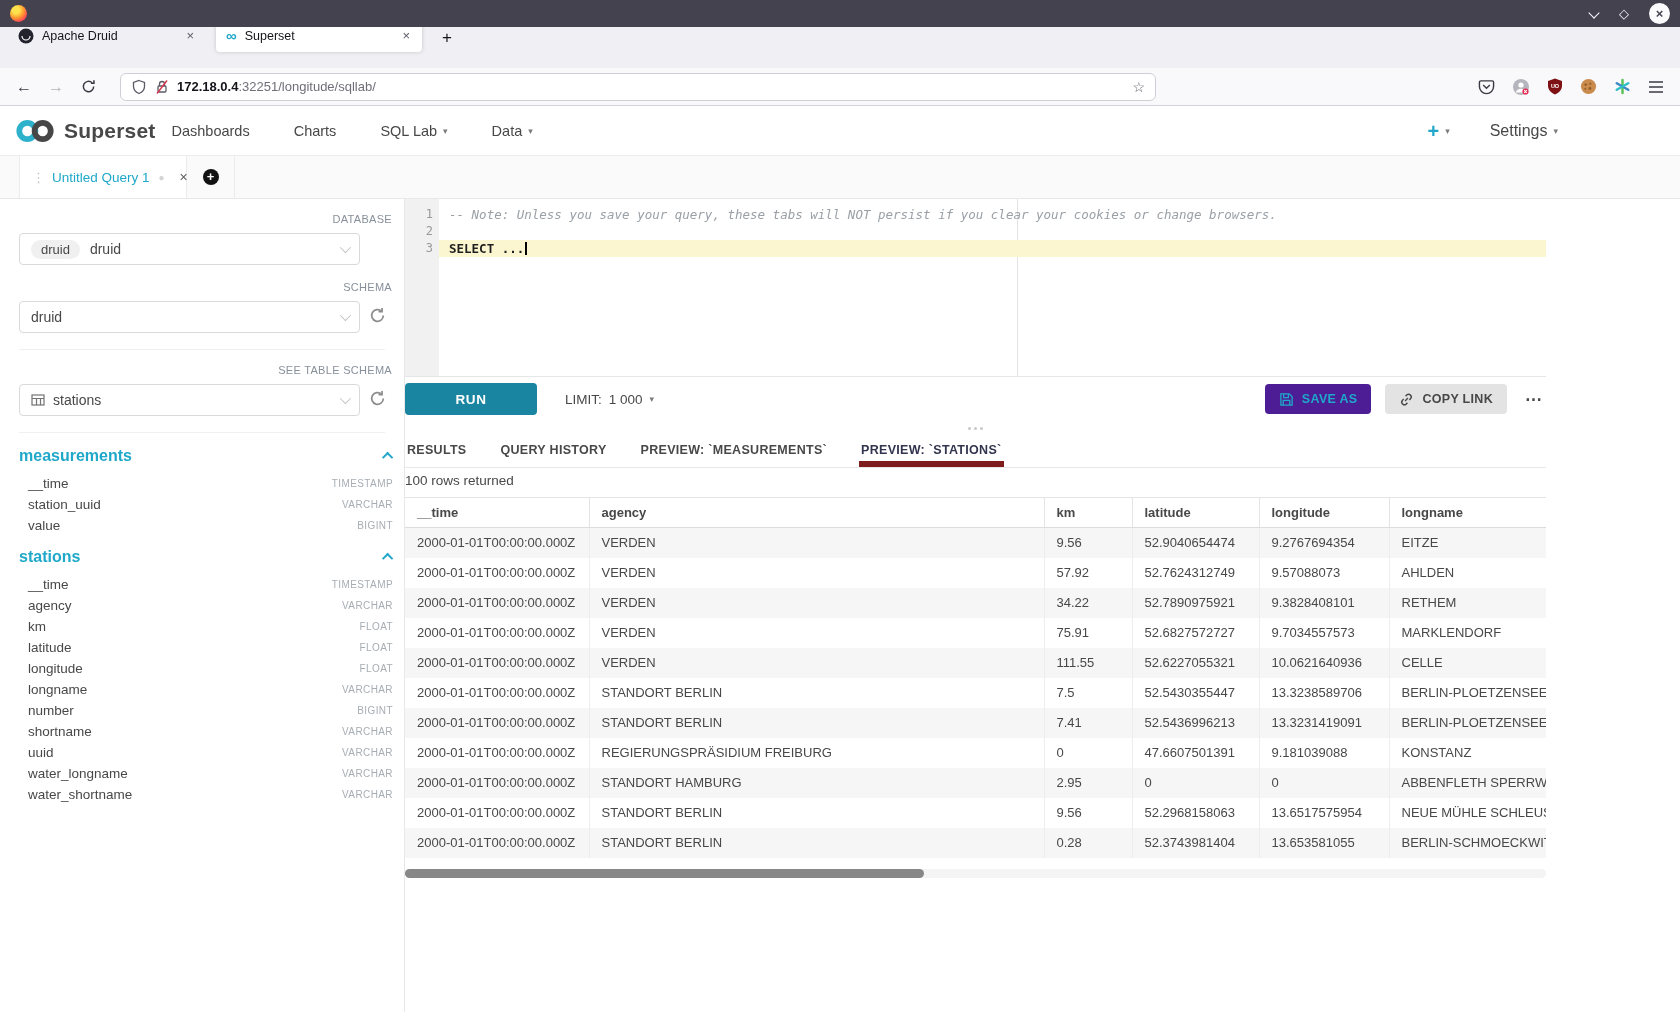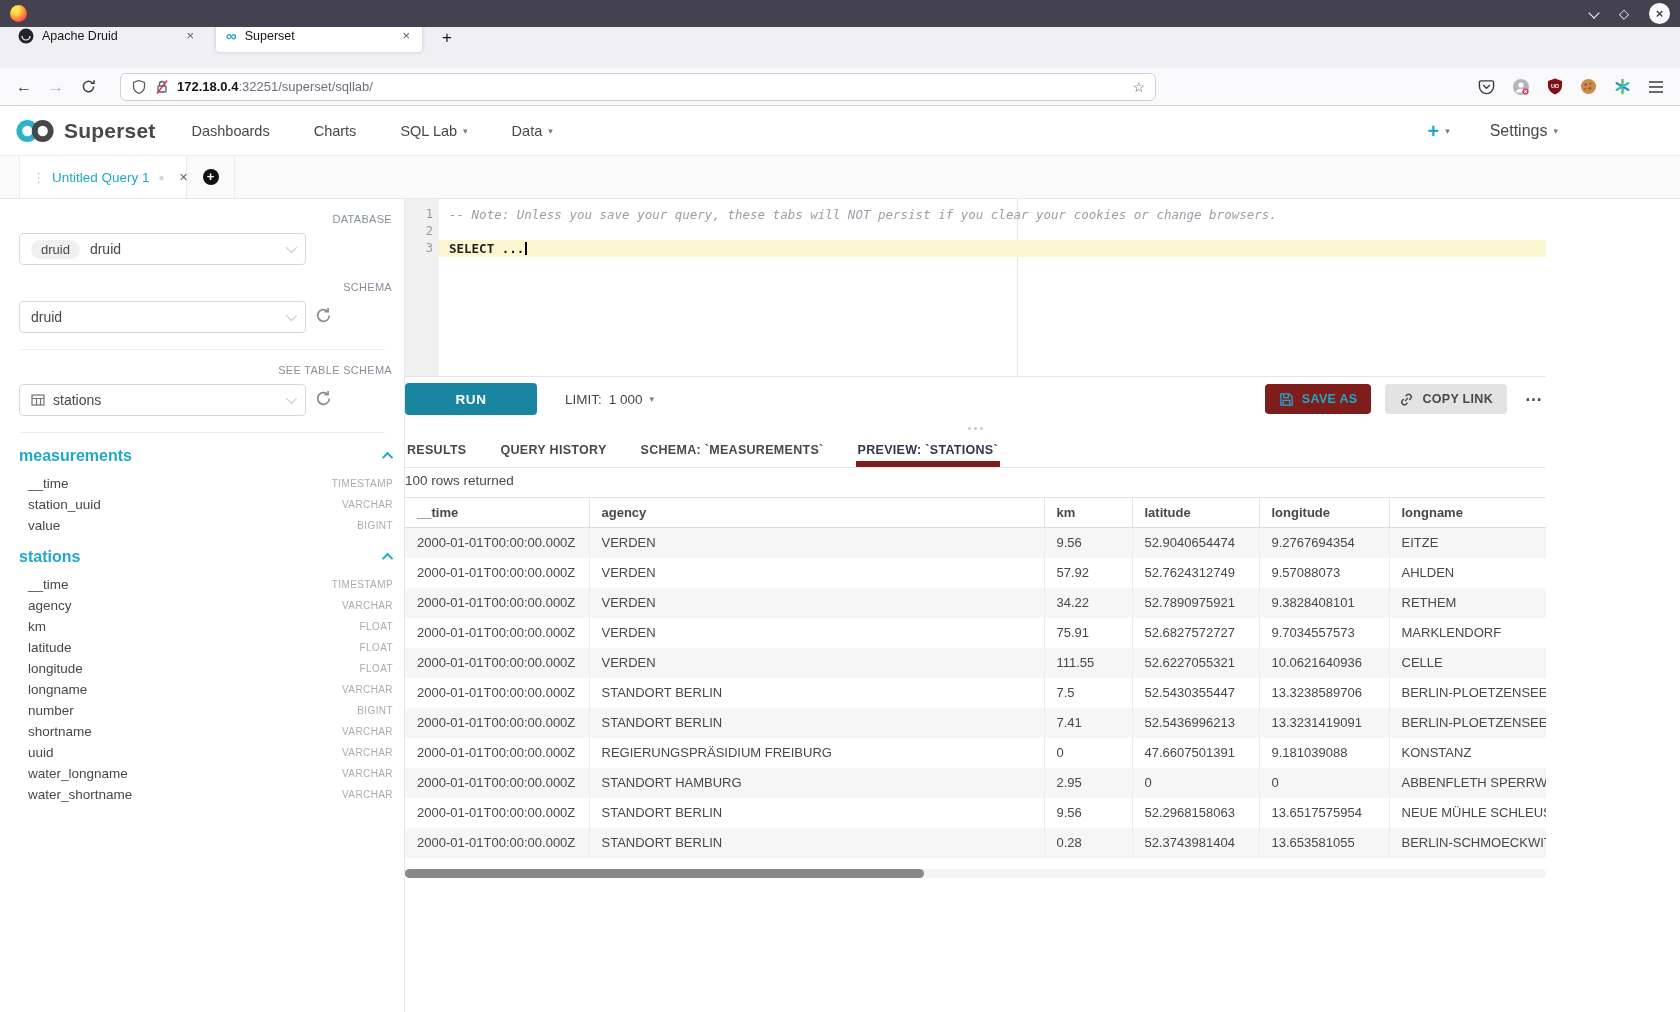--- a/index.html
+++ b/index.html
@@ -33,42 +33,42 @@
   .url-text{font-size:13px;color:#15141a;white-space:nowrap;}
   .url-text .path{color:#6f6f7a;}
   .url-star{margin-left:auto;color:#5b5b66;font-size:14px;}
   .ext-icons{margin-left:auto;display:flex;align-items:center;gap:17px;padding-right:6px;}
   .ext{display:flex;align-items:center;justify-content:center;}
 
   
   .navbar{height:50px;background:#fff;border-bottom:1px solid #ececec;display:flex;align-items:center;padding:0 122px 0 12px;}
   .brand{display:flex;align-items:center;gap:6px;}
   .brand-name{font-size:21px;font-weight:bold;color:#484848;letter-spacing:.2px;}
-  .nav-items{display:flex;align-items:center;gap:44px;margin-left:36px;font-size:14.5px;color:#484848;}
+  .nav-items{display:flex;align-items:center;gap:44px;margin-left:16px;font-size:14.5px;color:#484848;}
   .nav-item{display:flex;align-items:center;gap:6px;}
   .caret{font-size:9px;color:#7c7c7c;}
   .nav-right{margin-left:auto;display:flex;align-items:center;gap:40px;}
   .plus-teal{color:#20a7c9;font-size:20px;font-weight:bold;line-height:1;}
 
   .querytabs{height:43px;background:#fafafa;border-bottom:1px solid #e8e8e8;display:flex;align-items:stretch;padding-left:19px;}
   .qtab{width:168px;background:#fff;border-left:1px solid #ececec;border-right:1px solid #ececec;display:flex;align-items:center;gap:9px;padding:0 12px;}
   .qgrip{color:#c0c0c0;font-size:13px;letter-spacing:-2px;}
   .qtitle{color:#1fa8c9;font-size:13.5px;white-space:nowrap;}
   .qdot{color:#d4d4d4;font-size:10px;}
   .qclose{color:#5f5f5f;font-size:14px;margin-left:6px;}
   .qadd{width:48px;display:flex;align-items:center;justify-content:center;border-right:1px solid #ececec;}
   .qadd-circle{width:16px;height:16px;border-radius:50%;background:#111;color:#fafafa;font-size:13px;line-height:15px;text-align:center;font-weight:bold;}
 
   .main{display:flex;height:813px;}
 
   
   .sidebar{width:405px;border-right:1px solid #e8e8e8;padding:14px 12px 0 19px;overflow:hidden;}
   .sb-label{font-size:11px;color:#87909a;letter-spacing:.3px;margin-bottom:8px;text-align:right;}
   .select-row{display:flex;align-items:center;gap:9px;margin-bottom:16px;}
-  .sel{width:287px;height:32px;border:1px solid #d9d9d9;border-radius:4px;background:#fff;display:flex;align-items:center;padding:0 11px;font-size:14px;color:#484848;}
+  .sel{width:341px;height:32px;border:1px solid #d9d9d9;border-radius:4px;background:#fff;display:flex;align-items:center;padding:0 11px;font-size:14px;color:#484848;}
   .sel .chev{margin-left:auto;width:8px;height:8px;border-right:1.6px solid #c4c4c4;border-bottom:1.6px solid #c4c4c4;transform:rotate(45deg) translateY(-2px);}
   .pill{background:#f0f0f0;border-radius:11px;padding:2px 10px;font-size:13px;margin-right:10px;}
   .sb-divider{height:1px;background:#f0f0f0;margin:2px 0 14px 0;width:366px;}
   .schema-head{display:flex;align-items:center;justify-content:space-between;margin-top:10px;width:374px;}
   .schema-title{color:#1fa8c9;font-size:16px;font-weight:600;}
   .chev-up{width:8px;height:8px;border-left:2px solid #20a7c9;border-top:2px solid #20a7c9;transform:rotate(45deg) translateY(2px);}
   .col-list{margin:8px 0 12px 0;width:374px;}
   .col-row{display:flex;align-items:center;justify-content:space-between;height:21px;}
   .col-name{font-size:13.5px;color:#484848;padding-left:9px;}
   .col-type{font-size:10px;color:#a7adb4;letter-spacing:.4px;}
@@ -84,21 +84,21 @@
   .active-line{position:absolute;left:0;right:0;top:41px;height:17px;background:#fbf5d0;z-index:0;}
   .sql-kw{font-weight:bold;color:#1f1f1f;}
   .text-cursor{display:inline-block;width:1.5px;height:13px;background:#000;vertical-align:-2px;margin-left:1px;}
   .print-margin{position:absolute;left:578px;top:0;bottom:0;width:1px;background:#e3e3e3;z-index:0;}
 
   .toolbar{height:44px;display:flex;align-items:center;}
   .run-btn{width:132px;height:32px;border-radius:4px;background:#1a85a0;color:#fff;font-size:13.5px;font-weight:600;letter-spacing:.6px;display:flex;align-items:center;justify-content:center;margin-right:28px;}
   .limit{display:flex;align-items:center;font-size:13.5px;color:#484848;gap:7px;}
   .tb-right{margin-left:auto;display:flex;align-items:center;gap:14px;}
   .btn{height:30px;border-radius:4px;display:flex;align-items:center;gap:8px;padding:0 14px;font-size:12.5px;font-weight:700;letter-spacing:.3px;}
-  .btn.saveas{background:#7f1d1d;color:#1fa8c9;}
+  .btn.saveas{background:#4c1d95;color:#1fa8c9;}
   .btn.copylink{background:#e3e3e3;color:#484848;}
   .more-dots{font-size:17px;color:#484848;font-weight:bold;padding:0 4px;}
 
   .grip-row{height:15px;display:flex;align-items:center;justify-content:center;gap:3px;}
   .grip-row i{width:3px;height:3px;border-radius:50%;background:#c9c9c9;}
 
   .rtabs{display:flex;gap:30px;border-bottom:1px solid #e8e8e8;height:32px;}
   .rtab{font-size:12.5px;font-weight:600;letter-spacing:.3px;color:#484848;padding:7px 2px 0 2px;}
   .rtab.active{border-bottom:6px solid #7f1d1d;color:#32354e;}
 
@@ -159,21 +159,21 @@
   </div>
   <div class="url-field">
     <svg width="16" height="16" viewBox="0 0 16 16" fill="none" stroke="#5b5b66" stroke-width="1.3">
         <path d="M8 1.5l5.5 2v4c0 3.2-2.3 5.6-5.5 7-3.2-1.4-5.5-3.8-5.5-7v-4z"></path>
       </svg>
     <svg width="14" height="16" viewBox="0 0 14 16">
         <rect x="3" y="7" width="8" height="6" rx="1" fill="none" stroke="#5b5b66" stroke-width="1.3"></rect>
         <path d="M4.5 7V5a2.5 2.5 0 0 1 5 0v2" fill="none" stroke="#5b5b66" stroke-width="1.3"></path>
         <path d="M2 14.5L12 1.5" stroke="#d7354a" stroke-width="1.4"></path>
       </svg>
-    <span class="url-text"><b>172.18.0.4</b><span class="path">:32251/superset/sqllab/</span></span>
+    <span class="url-text"><b>172.18.0.4</b><span class="path">:32251/longitude/sqllab/</span></span>
     <span class="url-star">☆</span>
   </div>
   <div class="ext-icons">
     <span class="ext">
         <svg width="17" height="17" viewBox="0 0 18 18" fill="none" stroke="#3a3a44" stroke-width="1.5">
           <path d="M3 3h12a1.5 1.5 0 0 1 1.5 1.5V9A7.5 7.5 0 0 1 1.5 9V4.5A1.5 1.5 0 0 1 3 3z"></path>
           <path d="M5.5 7.5L9 10.8l3.5-3.3"></path>
         </svg>
       </span>
     <span class="ext">
@@ -427,21 +427,21 @@
 
     <div class="grip-row">
         <i></i>
         <i></i>
         <i></i>
       </div>
 
     <div class="rtabs">
         <div class="rtab">RESULTS</div>
         <div class="rtab">QUERY HISTORY</div>
-        <div class="rtab">SCHEMA: `MEASUREMENTS`</div>
+        <div class="rtab">PREVIEW: `MEASUREMENTS`</div>
         <div class="rtab active">PREVIEW: `STATIONS`</div>
       </div>
 
 
     <div class="rowcount">100 rows returned</div>
 
     <table class="results-table">
       <colgroup>
           <col style="width: 184px;">
           <col style="width: 455px;">

